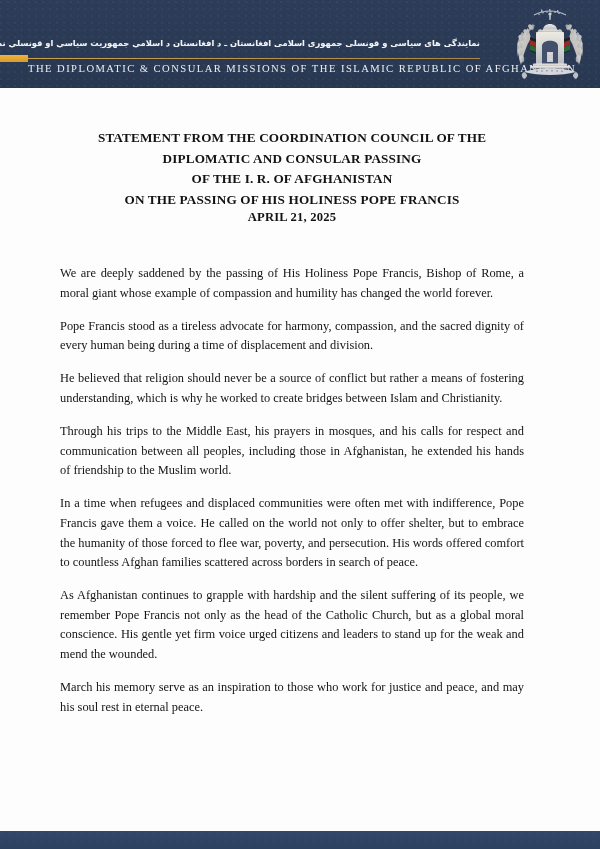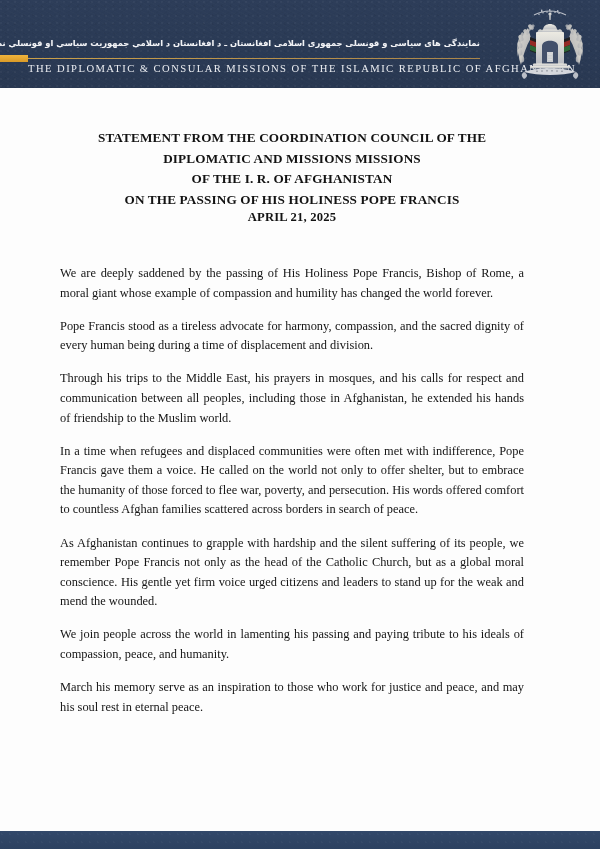--- a/index.html
+++ b/index.html
@@ -300,33 +300,33 @@
           <rect x="53" y="66.6" width="2" height="1.5" rx="0.4"></rect>
         </g>
       </svg>
     </div>
   </div>
 
   <div class="content">
 
     <div class="title-block">
       <div class="title-line">STATEMENT FROM THE COORDINATION COUNCIL OF THE</div>
-      <div class="title-line">DIPLOMATIC AND MISSIONS MISSIONS</div>
+      <div class="title-line">DIPLOMATIC AND CONSULAR PASSING</div>
       <div class="title-line">OF THE I. R. OF AFGHANISTAN</div>
       <div class="title-line">ON THE PASSING OF HIS HOLINESS POPE FRANCIS</div>
       <div class="title-date">APRIL 21, 2025</div>
     </div>
 
     <div class="body-block">
       <p class="para">We are deeply saddened by the passing of His Holiness Pope Francis, Bishop of Rome, a moral giant whose example of compassion and humility has changed the world forever.</p>
       <p class="para">Pope Francis stood as a tireless advocate for harmony, compassion, and the sacred dignity of every human being during a time of displacement and division.</p>
+      <p class="para">He believed that religion should never be a source of conflict but rather a means of fostering understanding, which is why he worked to create bridges between Islam and Christianity.</p>
       <p class="para">Through his trips to the Middle East, his prayers in mosques, and his calls for respect and communication between all peoples, including those in Afghanistan, he extended his hands of friendship to the Muslim world.</p>
       <p class="para">In a time when refugees and displaced communities were often met with indifference, Pope Francis gave them a voice. He called on the world not only to offer shelter, but to embrace the humanity of those forced to flee war, poverty, and persecution. His words offered comfort to countless Afghan families scattered across borders in search of peace.</p>
       <p class="para">As Afghanistan continues to grapple with hardship and the silent suffering of its people, we remember Pope Francis not only as the head of the Catholic Church, but as a global moral conscience. His gentle yet firm voice urged citizens and leaders to stand up for the weak and mend the wounded.</p>
-      <p class="para">We join people across the world in lamenting his passing and paying tribute to his ideals of compassion, peace, and humanity.</p>
       <p class="para">March his memory serve as an inspiration to those who work for justice and peace, and may his soul rest in eternal peace.</p>
     </div>
 
   </div>
 
   <div class="footer-bar"></div>
 
 </div>
 
 </body></html>

